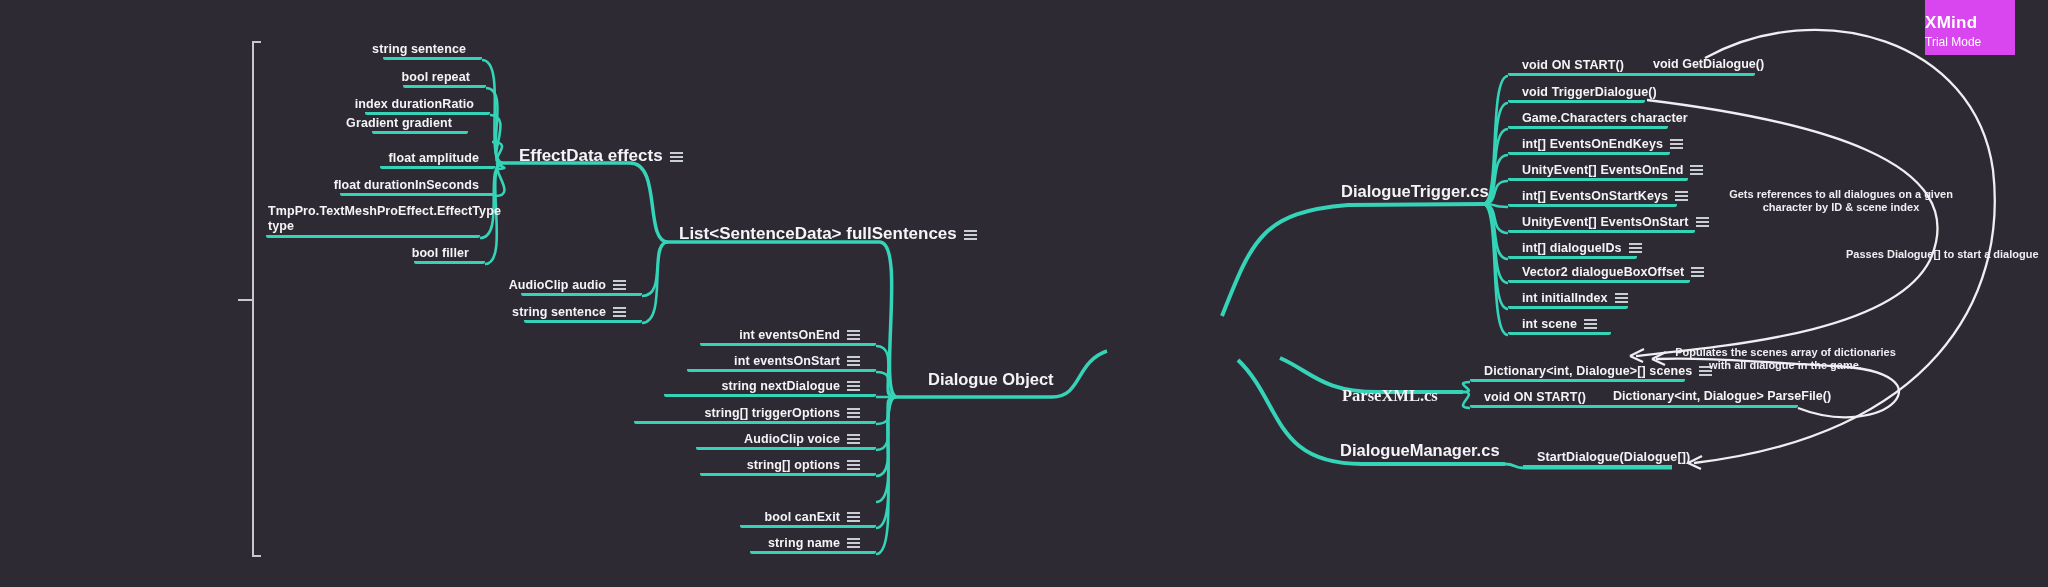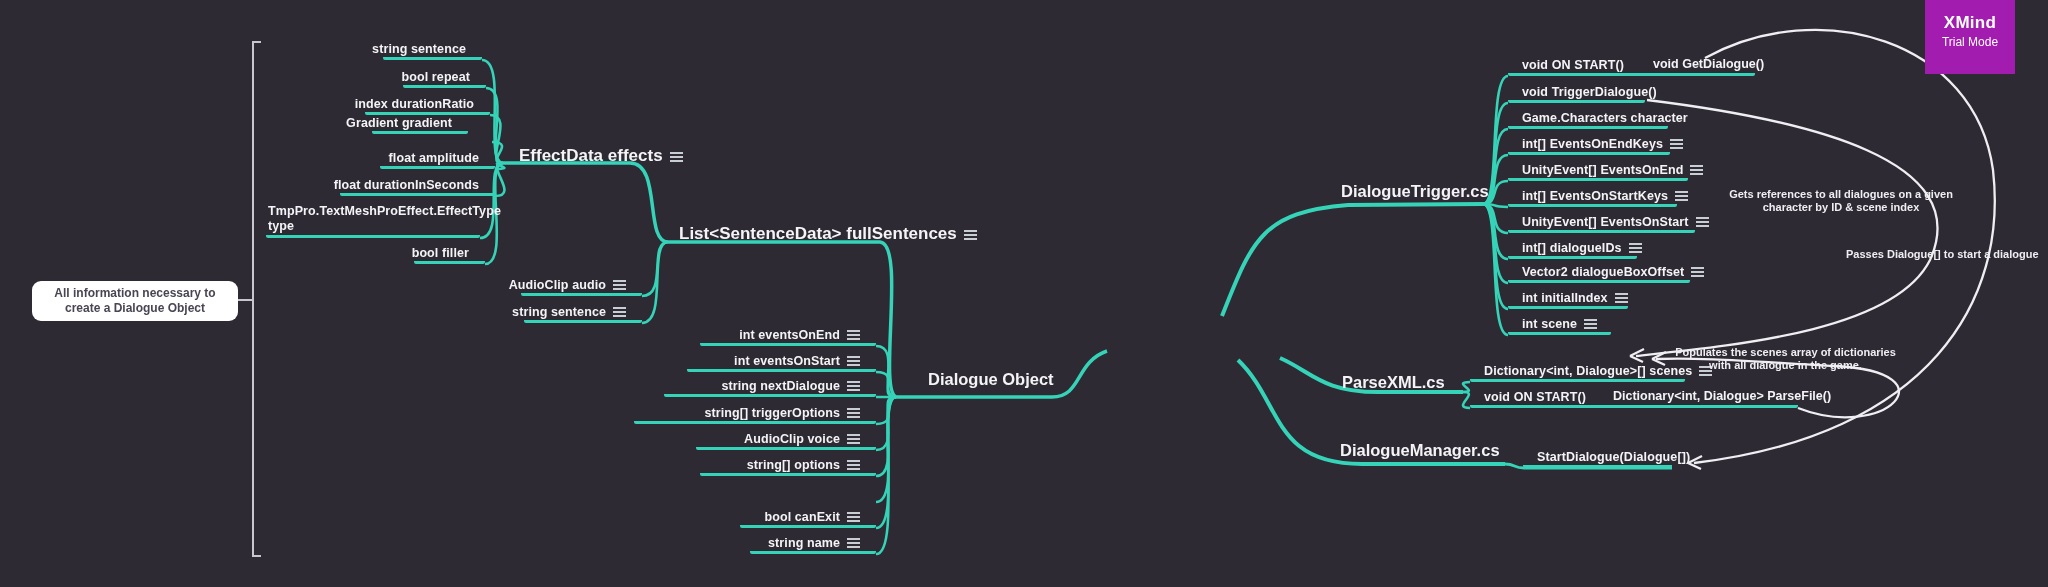--- a/index.html
+++ b/index.html
@@ -42,22 +42,22 @@
     position:absolute;left:32px;top:281px;width:206px;border-radius:9px;background:#ffffff;
     color:#4a4553;font-size:12px;font-weight:bold;text-align:center;line-height:15px;
     padding:5px 4px;box-sizing:border-box;z-index:4;
   }
   .annotation{
     position:absolute;color:#efeef2;font-size:11px;font-weight:bold;line-height:13px;
     text-align:center;z-index:6;
   }
   .annotation span{display:block;}
   .badge{
-    position:absolute;left:1925px;top:0;width:90px;height:74px;background:#a21caf;
-    color:#ffffff;text-align:center;z-index:9;
+    position:absolute;left:1925px;top:0;width:90px;height:55px;background:#d946ef;
+    color:#ffffff;text-align:left;z-index:9;
   }
   .badge .bt{display:block;font-size:17px;font-weight:bold;margin-top:13px;letter-spacing:.3px;}
   .badge .bs{display:block;font-size:12px;margin-top:2px;}
 </style>
 </head>
 <body>
 
 <div class="stage">
 
   <svg id="edges" class="layer" width="2048" height="587">
@@ -108,21 +108,21 @@
   <div id="labels">
 
     <div class="branch-label" style="left:519px;top:146px;">
       <span>EffectData effects</span><span class="nicon"></span>
     </div>
     <div class="branch-label" style="left:679px;top:224px;">
       <span>List&lt;SentenceData&gt; fullSentences</span><span class="nicon"></span>
     </div>
     <div class="topic-title" style="left:928px;top:370px;">Dialogue Object</div>
     <div class="topic-title" style="left:1341px;top:182px;">DialogueTrigger.cs</div>
-    <div class="topic-title" style="left:1342px;top:373px;">ParseXML.cs</div>
+    <div class="topic-title" style="left:1342px;top:386px;font-family:Liberation Serif, serif;">ParseXML.cs</div>
     <div class="topic-title" style="left:1340px;top:441px;">DialogueManager.cs</div>
   <div class="row left" style="left: 383px; top: 39px; width: 99px;">
         <span class="lbl">string sentence</span>
       </div>
       <div class="row left" style="left: 403px; top: 67px; width: 83px;">
         <span class="lbl">bool repeat</span>
       </div>
       <div class="row left" style="left: 365px; top: 94px; width: 125px;">
         <span class="lbl">index durationRatio</span>
       </div>
@@ -211,24 +211,20 @@
       <div class="row right" style="left: 1470px; top: 387px; width: 328px;">
         <span class="lbl">void ON START()</span>
         <span class="extra" style="left: 143px;">Dictionary&lt;int, Dialogue&gt; ParseFile()</span>
       </div>
       <div class="row right" style="left: 1523px; top: 447px; width: 149px;">
         <span class="lbl">StartDialogue(Dialogue[])</span>
       </div>
     </div>
 
 
-  <div class="note">
-    <span>All information necessary to create a</span>
-    <span>Dialogue Object</span>
-  </div>
 
   <div class="annotation" style="left:1716px;top:188px;width:250px;">
     <span>Gets references to all dialogues on a given</span>
     <span>character by ID &amp; scene index</span>
   </div>
   <div class="annotation" style="left:1846px;top:248px;text-align:left;">
     <span>Passes Dialogue[] to start a dialogue</span>
   </div>
   <div class="annotation" style="left:1663px;top:346px;width:245px;">
     <span>Populates the scenes array of dictionaries</span>

